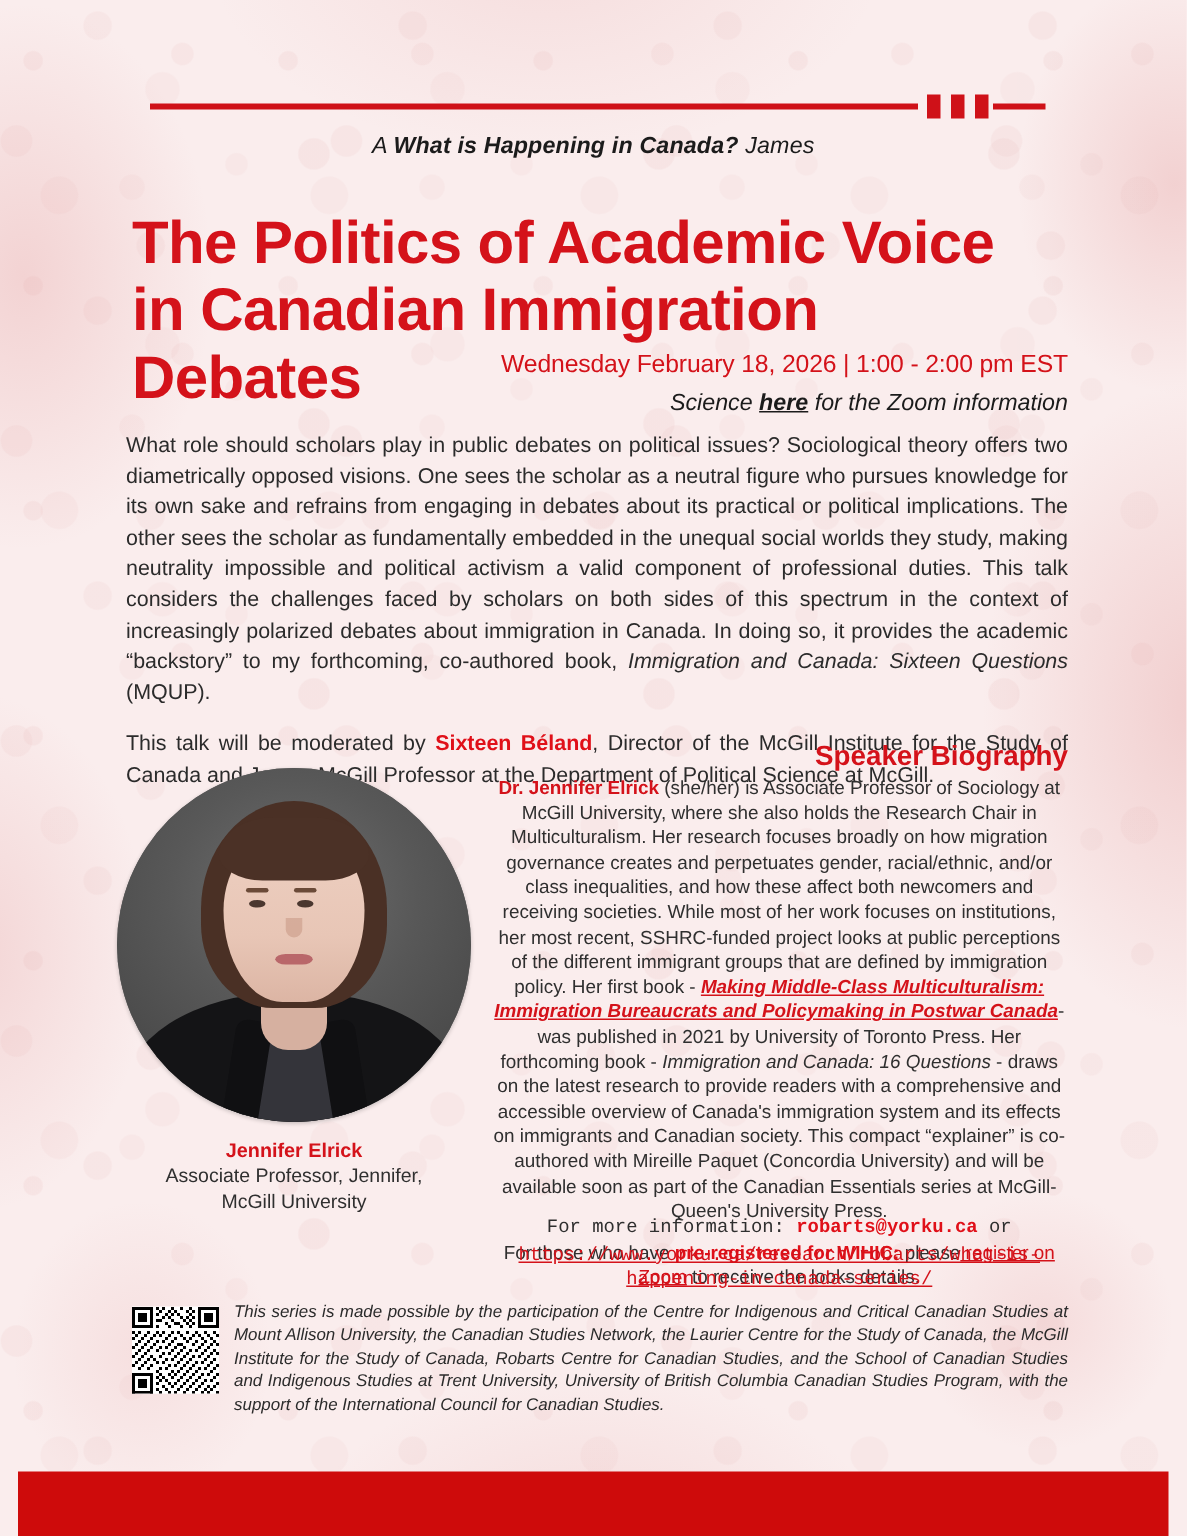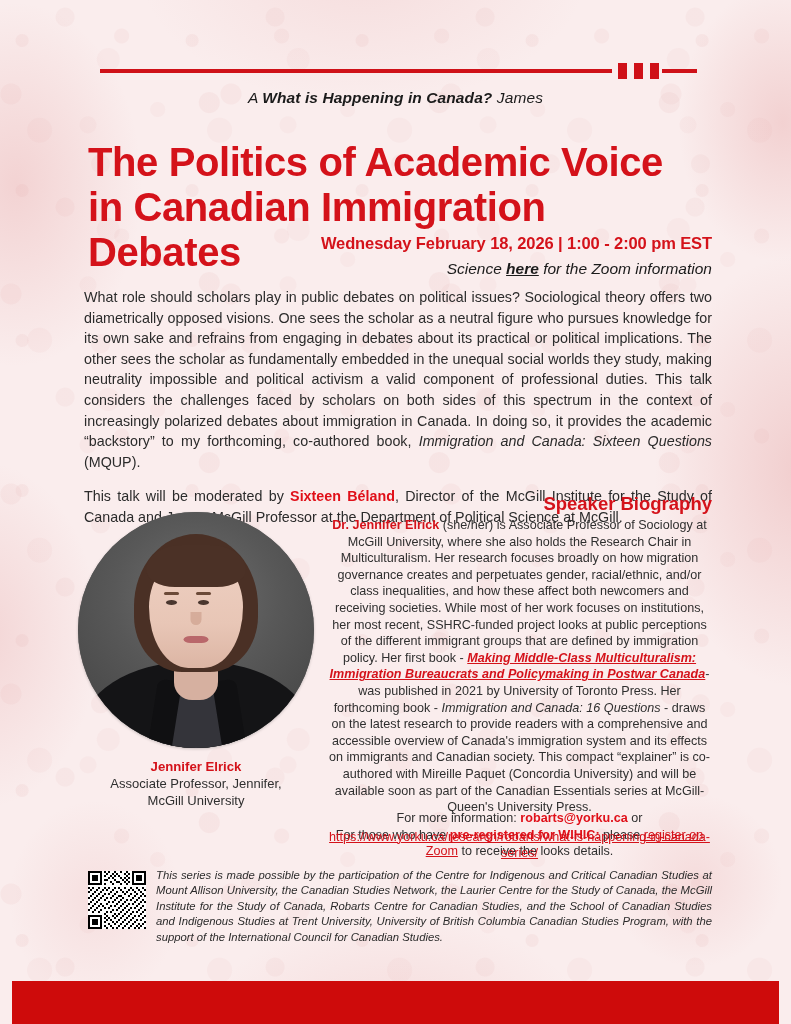--- a/index.html
+++ b/index.html
@@ -112,21 +112,21 @@
     letter-spacing: -0.4px;
   }
 
   
   #datetime {
     position: absolute;
     left: 300px; top: 234px;
     width: 412px;
     text-align: right;
     font-size: 16.5px;
-    font-weight: bold;
+    font-weight: normal;
     color: #d4121a;
     letter-spacing: -0.1px;
   }
   #register {
     position: absolute;
     left: 300px; top: 260px;
     width: 412px;
     text-align: right;
     font-size: 15.5px;
     font-style: italic;
@@ -195,21 +195,21 @@
   
   #contact {
     position: absolute;
     left: 327px; top: 810px;
     width: 385px;
     font-size: 12.6px;
     line-height: 16.6px;
     color: #2f2f2f;
     text-align: center;
   }
-  #contact p { margin: 0 0 2px 0; }
+  #contact p { margin: 0 0 2px 0; font-family: Liberation Mono, monospace; }
 
   
   #portrait-wrap {
     position: absolute;
     left: 78px; top: 512px;
     width: 236px; height: 236px;
   }
   #portrait {
     position: relative;
     width: 236px; height: 236px;

